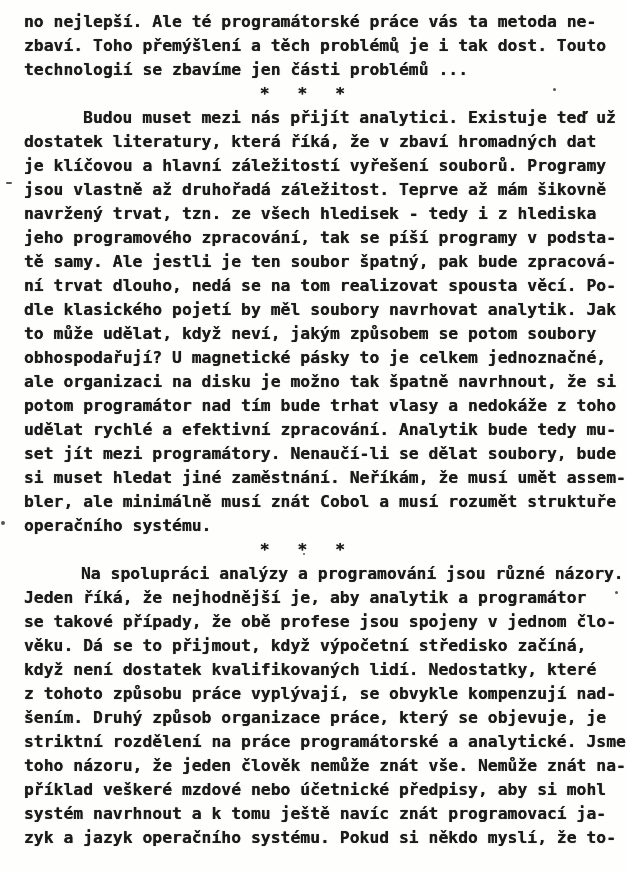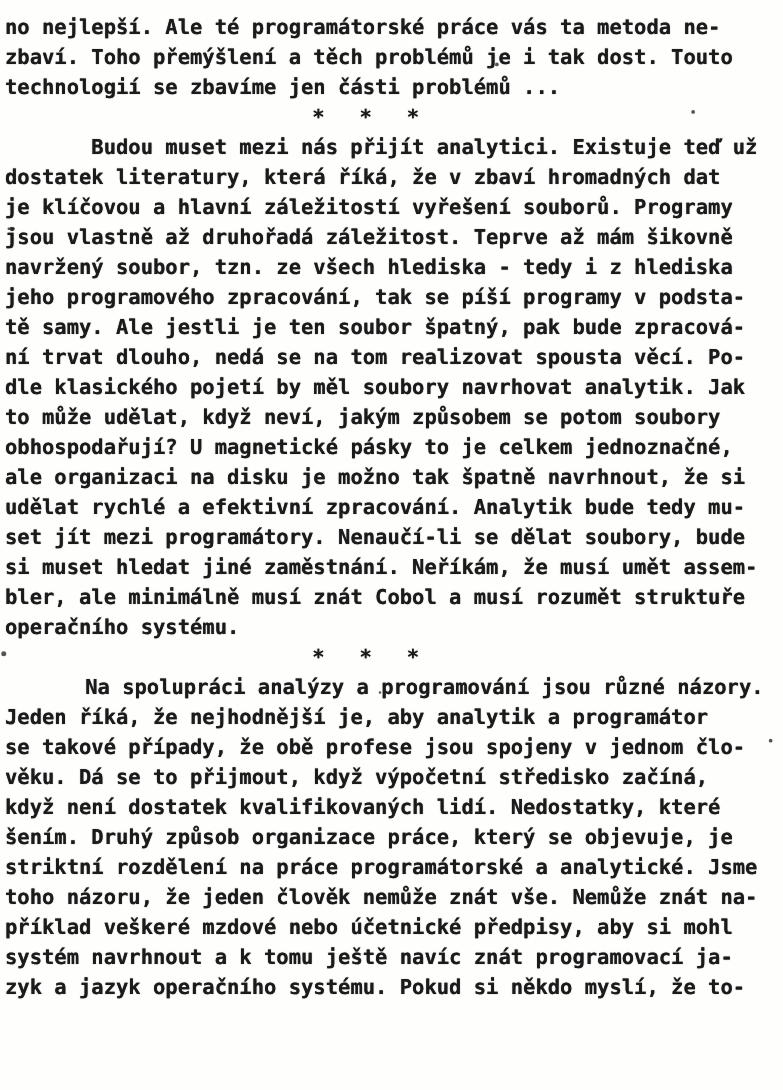--- a/index.html
+++ b/index.html
@@ -5,21 +5,21 @@
   html, body {
     margin: 0;
     padding: 0;
     background: #ffffff;
   }
   .page {
     position: relative;
     width: 626px;
     height: 872px;
     box-sizing: border-box;
-    padding: 10px 8px 0 4px;
+    padding: 10px 8px 0 24px;
     background: #fefefd;
     overflow: hidden;
     font-family: "DejaVu Sans Mono", "Liberation Mono", monospace;
     font-weight: 700;
     font-size: 16.4px;
     line-height: 24px;
     color: #1b1b1b;
     text-shadow: 0 0 0.7px rgba(15,15,15,0.85);
   }
   .para { margin: 0; }
@@ -50,41 +50,43 @@
         <div class="line">no nejlepší. Ale té programátorské práce vás ta metoda ne-</div>
         <div class="line">zbaví. Toho přemýšlení a těch problémů je i tak dost. Touto</div>
         <div class="line">technologií se zbavíme jen části problémů ...</div>
       </div>
       <div class="divider">* * *</div>
       <div class="para indent">
         <div class="line">Budou muset mezi nás přijít analytici. Existuje teď už</div>
         <div class="line">dostatek literatury, která říká, že v zbaví hromadných dat</div>
         <div class="line">je klíčovou a hlavní záležitostí vyřešení souborů. Programy</div>
         <div class="line">jsou vlastně až druhořadá záležitost. Teprve až mám šikovně</div>
-        <div class="line">navržený soubor, tzn. ze všech hlediska - tedy i z hlediska</div>
+        <div class="line">navržený trvat, tzn. ze všech hledisek - tedy i z hlediska</div>
         <div class="line">jeho programového zpracování, tak se píší programy v podsta-</div>
         <div class="line">tě samy. Ale jestli je ten soubor špatný, pak bude zpracová-</div>
         <div class="line">ní trvat dlouho, nedá se na tom realizovat spousta věcí. Po-</div>
         <div class="line">dle klasického pojetí by měl soubory navrhovat analytik. Jak</div>
         <div class="line">to může udělat, když neví, jakým způsobem se potom soubory</div>
         <div class="line">obhospodařují? U magnetické pásky to je celkem jednoznačné,</div>
         <div class="line">ale organizaci na disku je možno tak špatně navrhnout, že si</div>
+        <div class="line">potom programátor nad tím bude trhat vlasy a nedokáže z toho</div>
         <div class="line">udělat rychlé a efektivní zpracování. Analytik bude tedy mu-</div>
         <div class="line">set jít mezi programátory. Nenaučí-li se dělat soubory, bude</div>
         <div class="line">si muset hledat jiné zaměstnání. Neříkám, že musí umět assem-</div>
         <div class="line">bler, ale minimálně musí znát Cobol a musí rozumět struktuře</div>
         <div class="line">operačního systému.</div>
       </div>
       <div class="divider">* * *</div>
       <div class="para indent">
         <div class="line">Na spolupráci analýzy a programování jsou různé názory.</div>
         <div class="line">Jeden říká, že nejhodnější je, aby analytik a programátor</div>
         <div class="line">se takové případy, že obě profese jsou spojeny v jednom člo-</div>
         <div class="line">věku. Dá se to přijmout, když výpočetní středisko začíná,</div>
         <div class="line">když není dostatek kvalifikovaných lidí. Nedostatky, které</div>
+        <div class="line">z tohoto způsobu práce vyplývají, se obvykle kompenzují nad-</div>
         <div class="line">šením. Druhý způsob organizace práce, který se objevuje, je</div>
         <div class="line">striktní rozdělení na práce programátorské a analytické. Jsme</div>
         <div class="line">toho názoru, že jeden člověk nemůže znát vše. Nemůže znát na-</div>
         <div class="line">příklad veškeré mzdové nebo účetnické předpisy, aby si mohl</div>
         <div class="line">systém navrhnout a k tomu ještě navíc znát programovací ja-</div>
         <div class="line">zyk a jazyk operačního systému. Pokud si někdo myslí, že to-</div>
       </div>
     </div>
 
   <span class="speck" style="left:396px; top:50px; width:3px; height:3px;"></span>

